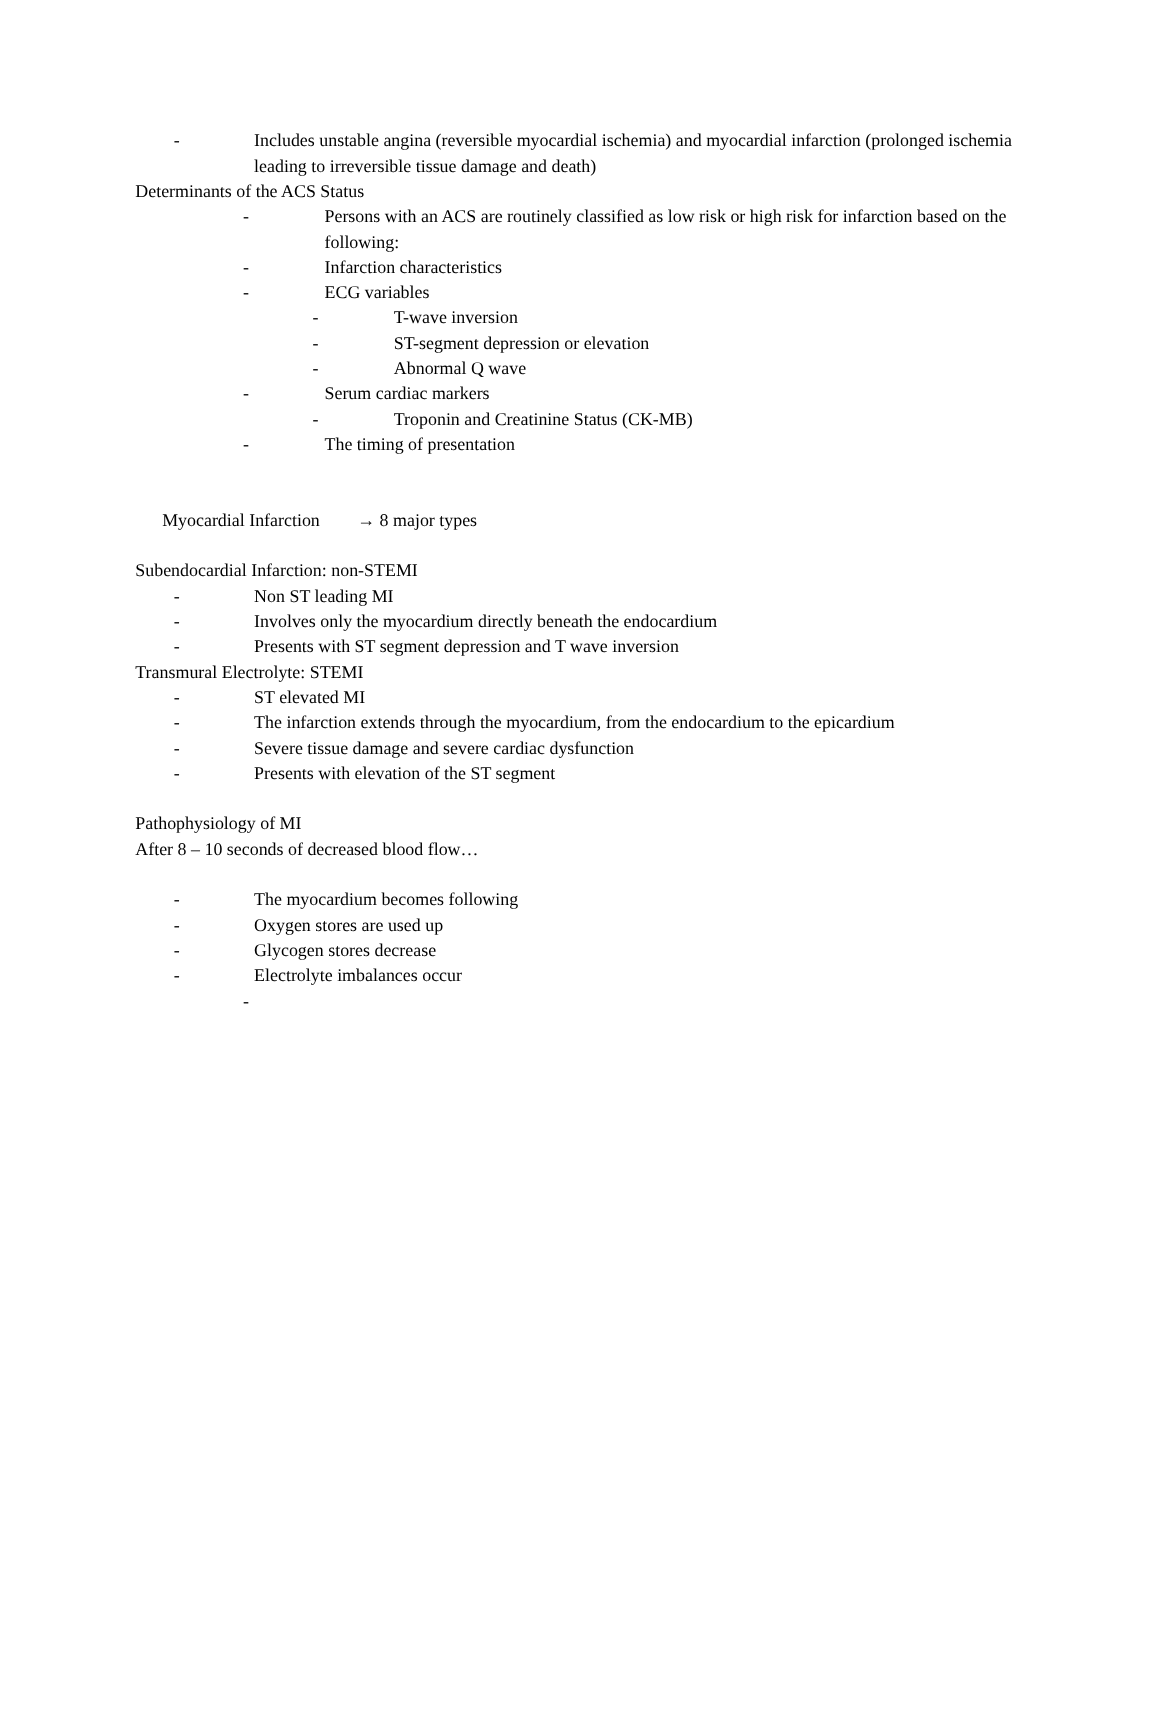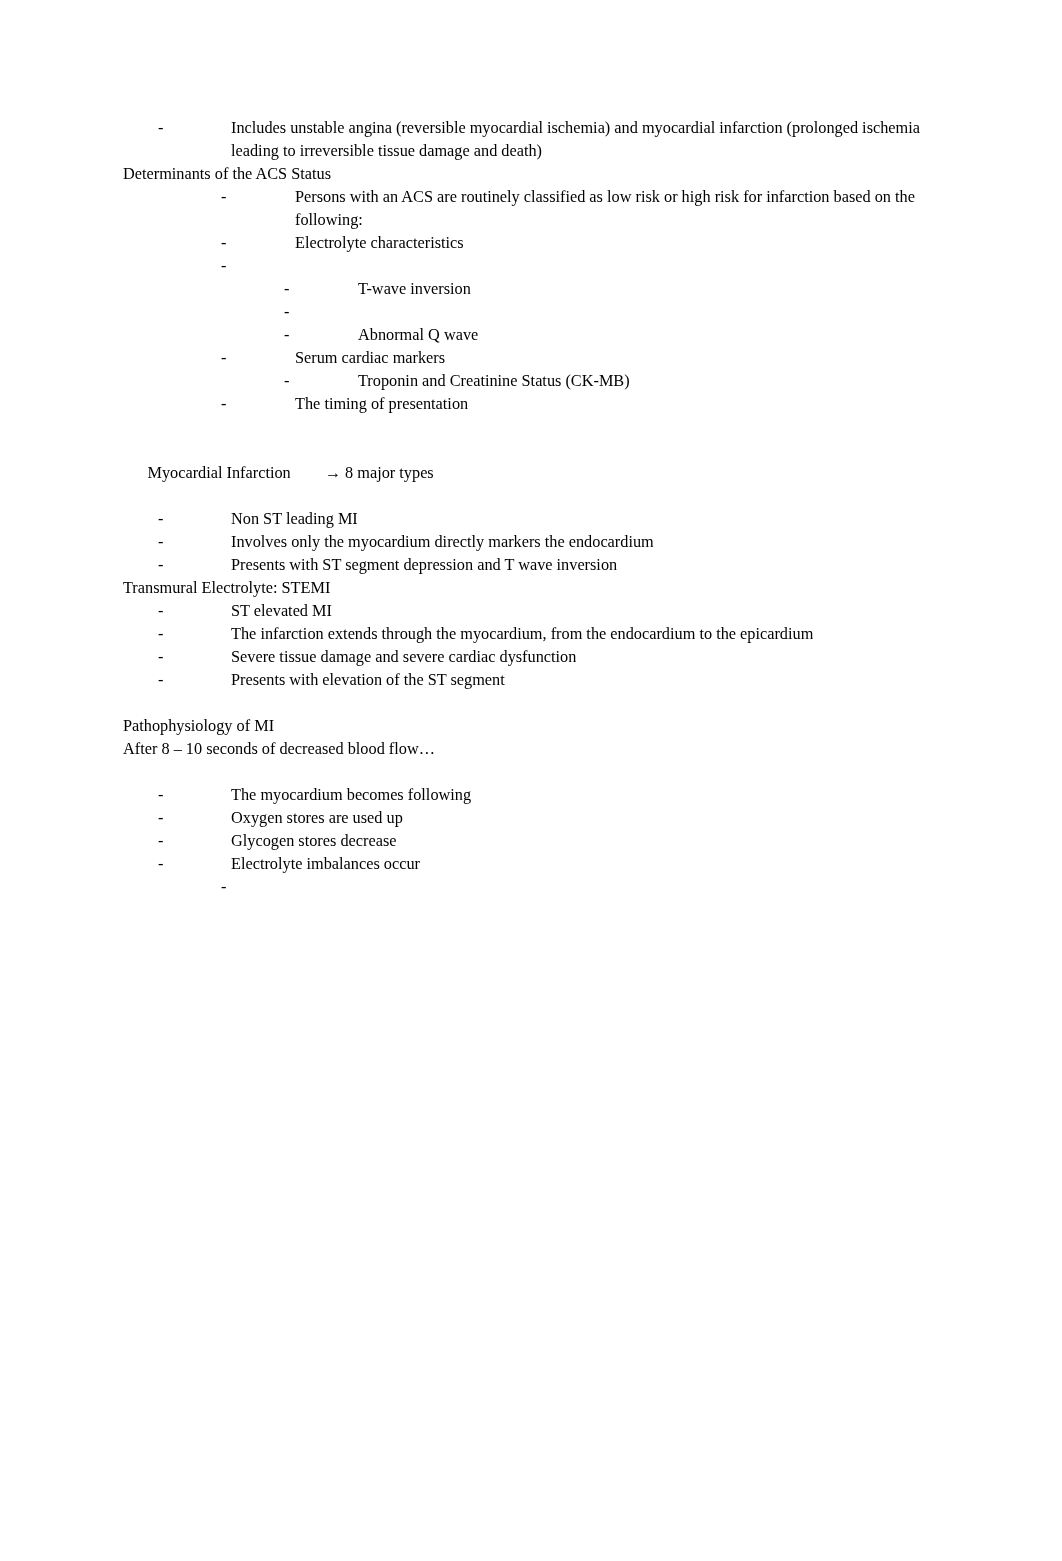--- a/index.html
+++ b/index.html
@@ -83,31 +83,33 @@
     </div>
 
     <div class="line plain">Determinants of the ACS Status</div>
 
     <div class="line bullet lvl2">
       <span class="dash">-</span>
       <span class="btext">Persons with an ACS are routinely classified as low risk or high risk for infarction based on the following:</span>
     </div>
     <div class="line bullet lvl2">
       <span class="dash">-</span>
-      <span class="btext">Electrolyte characteristics</span>
+      <span class="btext">Infarction characteristics</span>
     </div>
     <div class="line bullet lvl2">
       <span class="dash">-</span>
+      <span class="btext">ECG variables</span>
     </div>
     <div class="line bullet lvl3">
       <span class="dash">-</span>
       <span class="btext">T-wave inversion</span>
     </div>
     <div class="line bullet lvl3">
       <span class="dash">-</span>
+      <span class="btext">ST-segment depression or elevation</span>
     </div>
     <div class="line bullet lvl3">
       <span class="dash">-</span>
       <span class="btext">Abnormal Q wave</span>
     </div>
     <div class="line bullet lvl2">
       <span class="dash">-</span>
       <span class="btext">Serum cardiac markers</span>
     </div>
     <div class="line bullet lvl3">
@@ -118,28 +120,29 @@
       <span class="dash">-</span>
       <span class="btext">The timing of presentation</span>
     </div>
 
     <div class="blank">&nbsp;</div>
 
     <div class="line plain">
       <span>Myocardial Infarction</span><span class="tabgap"></span><span>→ 8 major types</span>
     </div>
 
+    <div class="line plain">Subendocardial Infarction: non-STEMI</div>
 
     <div class="line bullet lvl1">
       <span class="dash">-</span>
       <span class="btext">Non ST leading MI</span>
     </div>
     <div class="line bullet lvl1">
       <span class="dash">-</span>
-      <span class="btext">Involves only the myocardium directly markers the endocardium</span>
+      <span class="btext">Involves only the myocardium directly beneath the endocardium</span>
     </div>
     <div class="line bullet lvl1">
       <span class="dash">-</span>
       <span class="btext">Presents with ST segment depression and T wave inversion</span>
     </div>
 
     <div class="line plain">Transmural Electrolyte: STEMI</div>
 
     <div class="line bullet lvl1">
       <span class="dash">-</span>

